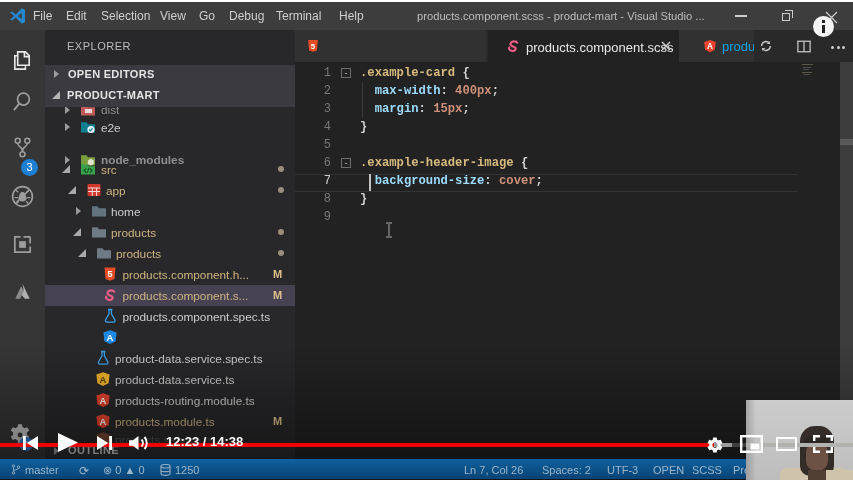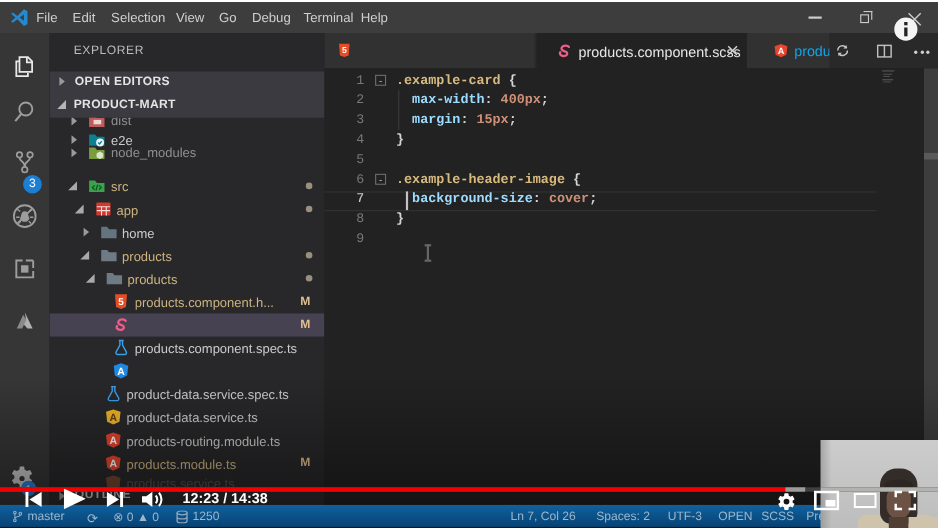--- a/index.html
+++ b/index.html
@@ -29,21 +29,22 @@
       <path fill="#2489ce" d="M75 2 L40 38 L16 20 L6 26 L30 47 L6 68 L16 74 L40 56 L75 92 L94 82 L94 12 Z M75 30 L75 64 L52 47 Z"></path>
     </svg>
     <div class="ab" style="left:0;top:0;width:853px;height:28px;color:#cfcfcf;font-size:12px;line-height:28px;">
       <span class="ab" style="left:33px;">File</span>
       <span class="ab" style="left:66px;text-align:center;">Edit</span>
       <span class="ab" style="left:101px;">Selection</span>
       <span class="ab" style="left:160px;">View</span>
       <span class="ab" style="left:199px;">Go</span>
       <span class="ab" style="left:229px;">Debug</span>
       <span class="ab" style="left:276px;">Terminal</span>
-      <span class="ab" style="left:328px;">Help</span>
+      <span class="ab" style="left:339px;">Help</span>
+      <span class="ab" style="left:417px;color:#bdbdbd;font-size:11.2px;">products.component.scss - product-mart - Visual Studio ...</span>
     </div>
     <div class="ab" style="left:735px;top:13px;width:12px;height:1.6px;background:#cccccc;"></div>
     <div class="ab" style="left:782px;top:11px;width:8px;height:8px;border:1.2px solid #cccccc;"></div>
     <div class="ab" style="left:785px;top:8px;width:8px;height:8px;border-top:1.2px solid #cccccc;border-right:1.2px solid #cccccc;"></div>
     <svg class="ab" style="left:825px;top:9px;" width="13" height="13" viewBox="0 0 13 13">
         <path stroke="#cccccc" stroke-width="1.3" d="M1 1 L12 12 M12 1 L1 12" fill="none"></path>
       </svg>
   </div>
 
   <div class="ab" id="tabstrip" style="left:295px;top:28px;width:558px;height:32px;background:#29292a;">
@@ -156,21 +157,21 @@
       <div class="row" style="top:86.5px;">
         <span class="tarr-r" style="left:20px;"></span>
         <svg class="ric" style="left:35px;">
             <use href="#fol" fill="#0e7f90"></use>
             <circle cx="11" cy="10.5" r="3.6" fill="#e8f2f4"></circle>
             <path d="M9.3 10.5 l1.2 1.3 2-2.4" stroke="#0e7f90" stroke-width="1.2" fill="none"></path>
           </svg>
         <span class="rt" style="left:56px;">e2e</span>
       </div>
 
-      <div class="row" style="top:98px;">
+      <div class="row" style="top:119px;font-weight:bold;">
         <span class="tarr-r" style="left:20px;"></span>
         <svg class="ric" style="left:35px;">
             <use href="#fol" fill="#7a9e3f"></use>
             <path d="M10.8 6.8 l3 1.7 v3.4 l-3 1.7 -3-1.7 v-3.4 z" fill="#dde6cc"></path>
           </svg>
         <span class="rt dim" style="left:56px;">node_modules</span>
       </div>
 
       <div class="row" style="top:128.5px;">
         <span class="tarr-d" style="left:17px;"></span>
@@ -224,20 +225,21 @@
             <text x="8" y="11" font-size="9" font-weight="bold" fill="#fff" text-anchor="middle" font-family="Liberation Sans">5</text>
           </svg>
         <span class="rt gold" style="left:77.5px;max-width:147px;overflow:hidden;display:inline-block;">products.component.h...</span>
         <span class="mbadge">M</span>
       </div>
 
       <div class="row" style="top:254.5px;background:#474252;">
         <svg class="ric" style="left:57px;" viewBox="0 0 16 16">
             <path d="M12.2 4.6 C11 2.9 7.2 3 5.9 4.9 C4.8 6.5 5.9 7.8 7.9 8.4 C10 9 11 9.9 10.5 11.4 C10 13 7.1 13.4 5.4 12.4 C4.2 11.7 3.8 10.6 4.3 9.5" fill="none" stroke="#ee5d87" stroke-width="2.1" stroke-linecap="round"></path>
           </svg>
+        <span class="rt gold" style="left:77.5px;max-width:147px;overflow:hidden;display:inline-block;">products.component.s...</span>
         <span class="mbadge">M</span>
       </div>
 
       <div class="row" style="top:275.5px;">
         <svg class="ric" style="left:57px;">
             <use href="#flask" stroke="#3aa0e8" stroke-width="1.3" fill="none"></use>
           </svg>
         <span class="rt" style="left:77.5px;">products.component.spec.ts</span>
       </div>
 
@@ -359,21 +361,21 @@
     <div class="ab" style="left:62px;top:70px;width:18px;height:10px;background:#523f34;"></div>
     <div class="ab" style="left:80px;top:70px;width:27px;height:10px;background:#cfc3ac;"></div>
   </div>
 
   <div class="ab" id="ytbar" style="left:0;top:441px;width:853px;height:3.5px;background:#3f3f3f;">
     <div class="ab" style="left:0;top:0;width:714px;height:3.5px;background:#f00000;"></div>
     <div class="ab" style="left:714px;top:0;width:18px;height:3.5px;background:#9b9b9b;"></div>
     <div class="ab" style="left:746px;top:0;width:107px;height:3.5px;background:#b2b2af;"></div>
   </div>
 
-  <div class="ab" id="ytctrl" style="left:0;top:439px;width:853px;height:28px;">
+  <div class="ab" id="ytctrl" style="left:0;top:428px;width:853px;height:28px;">
 
     <svg class="ab" style="left:23px;top:6px;" width="15" height="14" viewBox="0 0 15 14">
         <path fill="#fff" d="M0 0 h2.8 v14 H0 Z M15 0 L3.8 7 L15 14 Z"></path>
       </svg>
 
     <svg class="ab" style="left:58px;top:3px;" width="20" height="19" viewBox="0 0 20 19">
         <path fill="#fff" d="M0 0 L20 9.5 L0 19 Z"></path>
       </svg>
 
     <svg class="ab" style="left:97px;top:6px;" width="15" height="14" viewBox="0 0 15 14">

